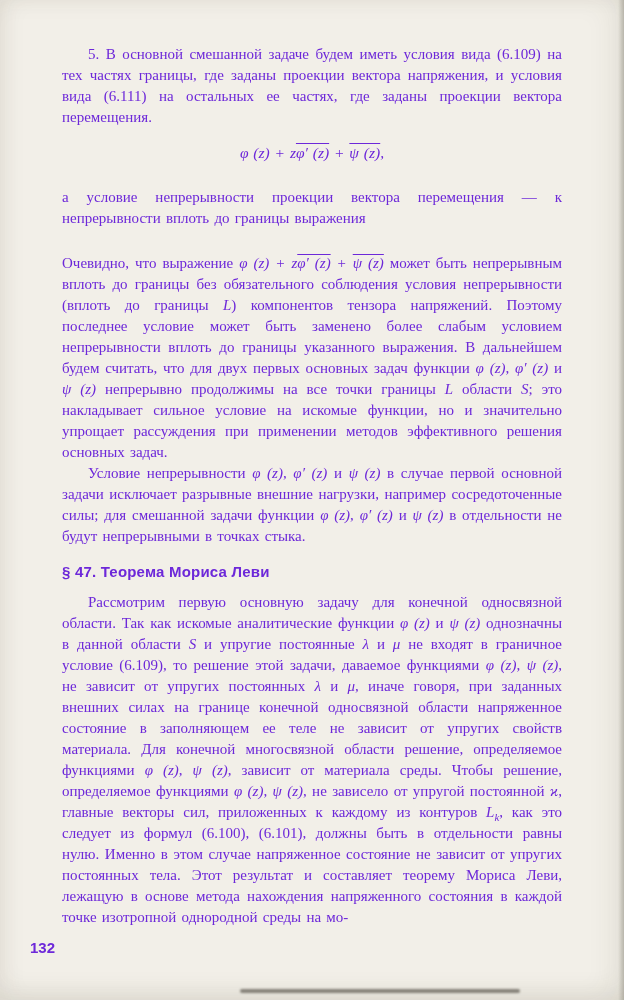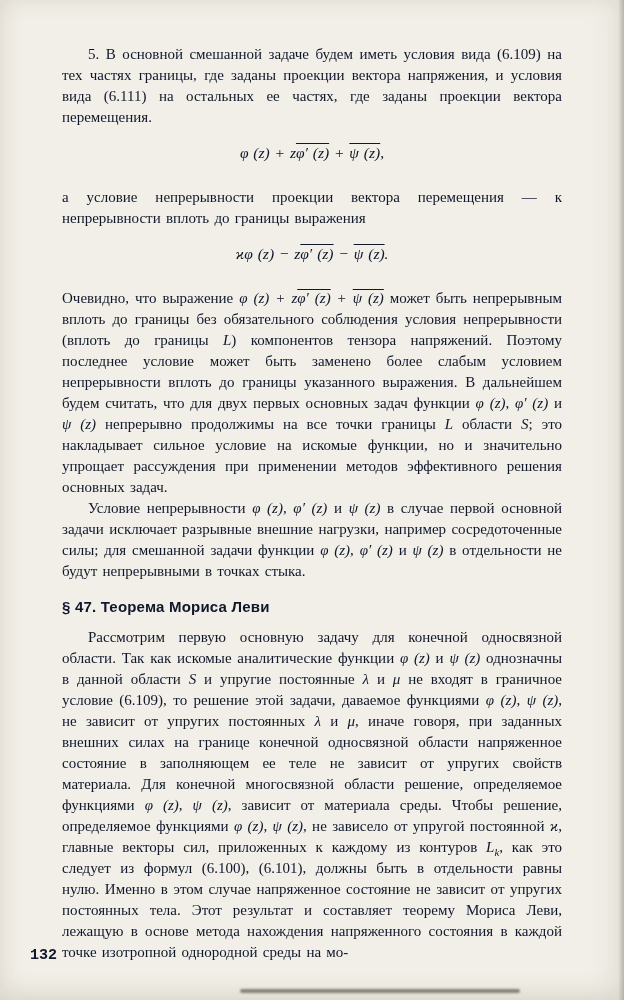--- a/index.html
+++ b/index.html
@@ -6,21 +6,21 @@
     margin: 0;
     padding: 0;
     background: #dedbd4;
   }
   .page {
     position: relative;
     width: 624px;
     height: 1000px;
     margin: 0 auto;
     background: #f2efe8;
-    color: #0f172a;
+    color: #6d28d9;
     font-family: "Liberation Serif", "DejaVu Serif", serif;
     box-shadow: inset -14px 0 26px rgba(70,60,40,0.06), inset 0 -12px 22px rgba(70,60,40,0.06), inset 10px 0 20px rgba(70,60,40,0.04);
     overflow: hidden;
   }
   .text-column {
     position: absolute;
     left: 62px;
     top: 44px;
     width: 500px;
   }
@@ -54,24 +54,24 @@
   .ov { text-decoration: overline; }
   .it { font-style: italic; }
   sub.mt {
     font-size: 0.72em;
     vertical-align: sub;
     line-height: 0;
   }
   .page-number {
     position: absolute;
     left: 30px;
-    bottom: 36px;
+    bottom: 44px;
     font-size: 15px;
     font-weight: bold;
-    font-family: Liberation Mono, monospace;
+    font-family: Liberation Sans, sans-serif;
   }
   .scan-edge-bottom {
     position: absolute;
     bottom: 7px;
     left: 240px;
     width: 280px;
     height: 4px;
     background: rgba(55,50,40,0.55);
     border-radius: 3px;
     filter: blur(1.2px);
@@ -86,21 +86,20 @@
   }
 </style>
 </head>
 <body>
 
 <div class="page">
   <div class="text-column">
       <p class="para"><span>5. В основной смешанной задаче будем иметь условия вида (6.109) на тех частях границы, где заданы проекции вектора напряжения, и условия вида (6.111) на остальных ее частях, где заданы проекции вектора перемещения.</span></p>
       <div class="formula"><span class="it">φ (z) + z</span><span class="ov it">φ′ (z)</span><span class="it"> + </span><span class="ov it">ψ (z)</span><span class="it">,</span></div>
       <p class="para no-indent"><span>а условие непрерывности проекции вектора перемещения — к непрерывности вплоть до границы выражения</span></p>
-      <div class="formula"><span class="it">ϰφ (z) − z</span><span class="ov it">φ′ (z)</span><span class="it"> − </span><span class="ov it">ψ (z)</span><span class="it">.</span></div>
       <p class="para no-indent"><span>Очевидно, что выражение </span><span class="it">φ (z) + z</span><span class="ov it">φ′ (z)</span><span class="it"> + </span><span class="ov it">ψ (z)</span><span> может быть непрерывным вплоть до границы без обязательного соблюдения условия непрерывности (вплоть до границы </span><span class="it">L</span><span>) компонентов тензора напряжений. Поэтому последнее условие может быть заменено более слабым условием непрерывности вплоть до границы указанного выражения. В дальнейшем будем считать, что для двух первых основных задач функции </span><span class="it">φ (z)</span><span>, </span><span class="it">φ′ (z)</span><span> и </span><span class="it">ψ (z)</span><span> непрерывно продолжимы на все точки границы </span><span class="it">L</span><span> области </span><span class="it">S</span><span>; это накладывает сильное условие на искомые функции, но и значительно упрощает рассуждения при применении методов эффективного решения основных задач.</span></p>
       <p class="para"><span>Условие непрерывности </span><span class="it">φ (z)</span><span>, </span><span class="it">φ′ (z)</span><span> и </span><span class="it">ψ (z)</span><span> в случае первой основной задачи исключает разрывные внешние нагрузки, например сосредоточенные силы; для смешанной задачи функции </span><span class="it">φ (z)</span><span>, </span><span class="it">φ′ (z)</span><span> и </span><span class="it">ψ (z)</span><span> в отдельности не будут непрерывными в точках стыка.</span></p>
       <h2 class="section-heading">§ 47. Теорема Мориса Леви</h2>
       <p class="para"><span>Рассмотрим первую основную задачу для конечной односвязной области. Так как искомые аналитические функции </span><span class="it">φ (z)</span><span> и </span><span class="it">ψ (z)</span><span> однозначны в данной области </span><span class="it">S</span><span> и упругие постоянные </span><span class="it">λ</span><span> и </span><span class="it">μ</span><span> не входят в граничное условие (6.109), то решение этой задачи, даваемое функциями </span><span class="it">φ (z)</span><span>, </span><span class="it">ψ (z)</span><span>, не зависит от упругих постоянных </span><span class="it">λ</span><span> и </span><span class="it">μ</span><span>, иначе говоря, при заданных внешних силах на границе конечной односвязной области напряженное состояние в заполняющем ее теле не зависит от упругих свойств материала. Для конечной многосвязной области решение, определяемое функциями </span><span class="it">φ (z)</span><span>, </span><span class="it">ψ (z)</span><span>, зависит от материала среды. Чтобы решение, определяемое функциями </span><span class="it">φ (z)</span><span>, </span><span class="it">ψ (z)</span><span>, не зависело от упругой постоянной </span><span class="it">ϰ</span><span>, главные векторы сил, приложенных к каждому из контуров </span><span class="it">L</span><sub class="mt it">k</sub><span>, как это следует из формул (6.100), (6.101), должны быть в отдельности равны нулю. Именно в этом случае напряженное состояние не зависит от упругих постоянных тела. Этот результат и составляет теорему Мориса Леви, лежащую в основе метода нахождения напряженного состояния в каждой точке изотропной однородной среды на мо-</span></p>
     </div>
   <div class="page-number">132</div>
   <div class="scan-edge-bottom"></div>
   <div class="scan-edge-right"></div>
 </div>
 

